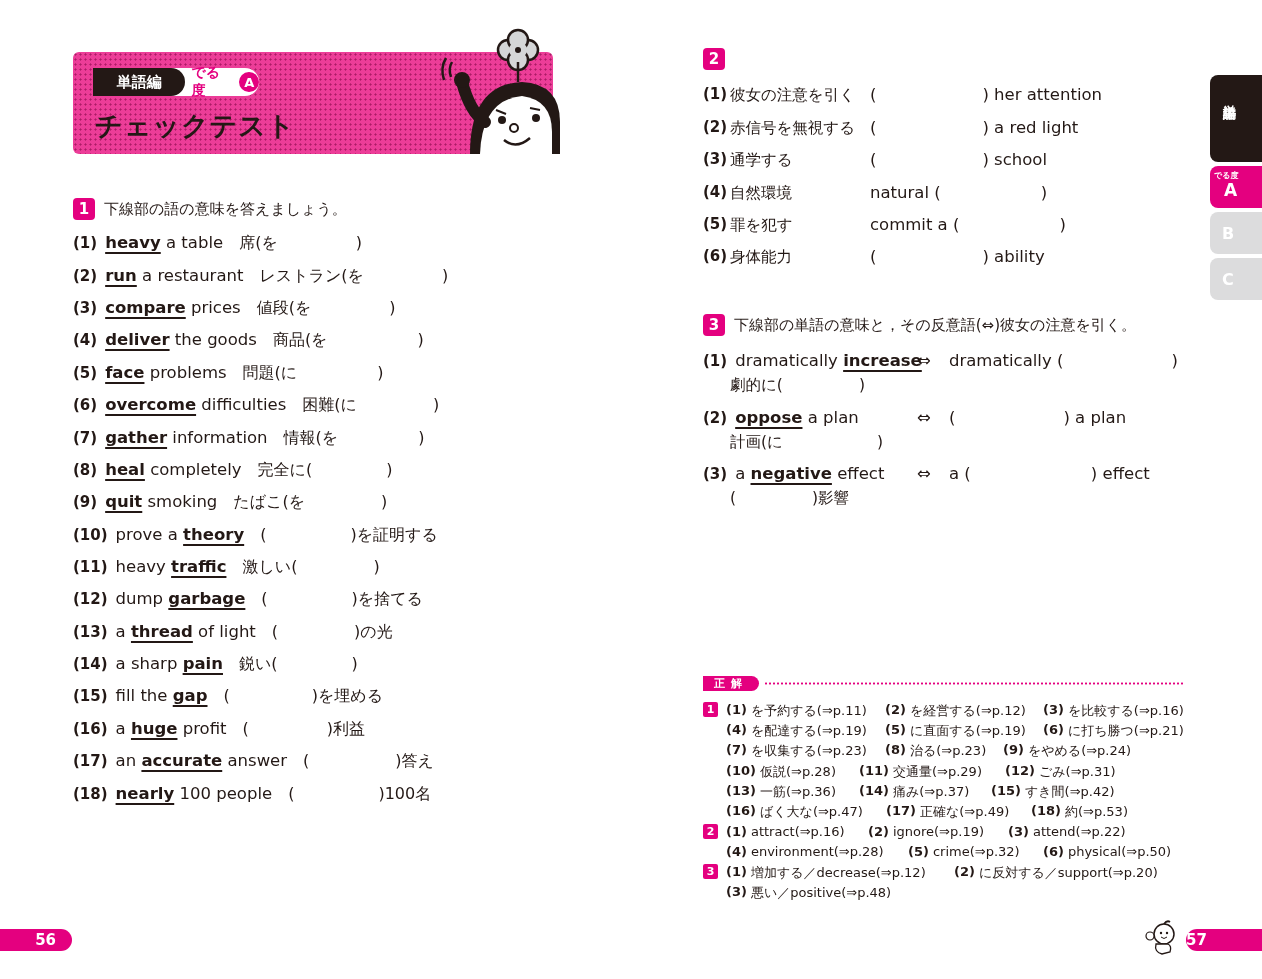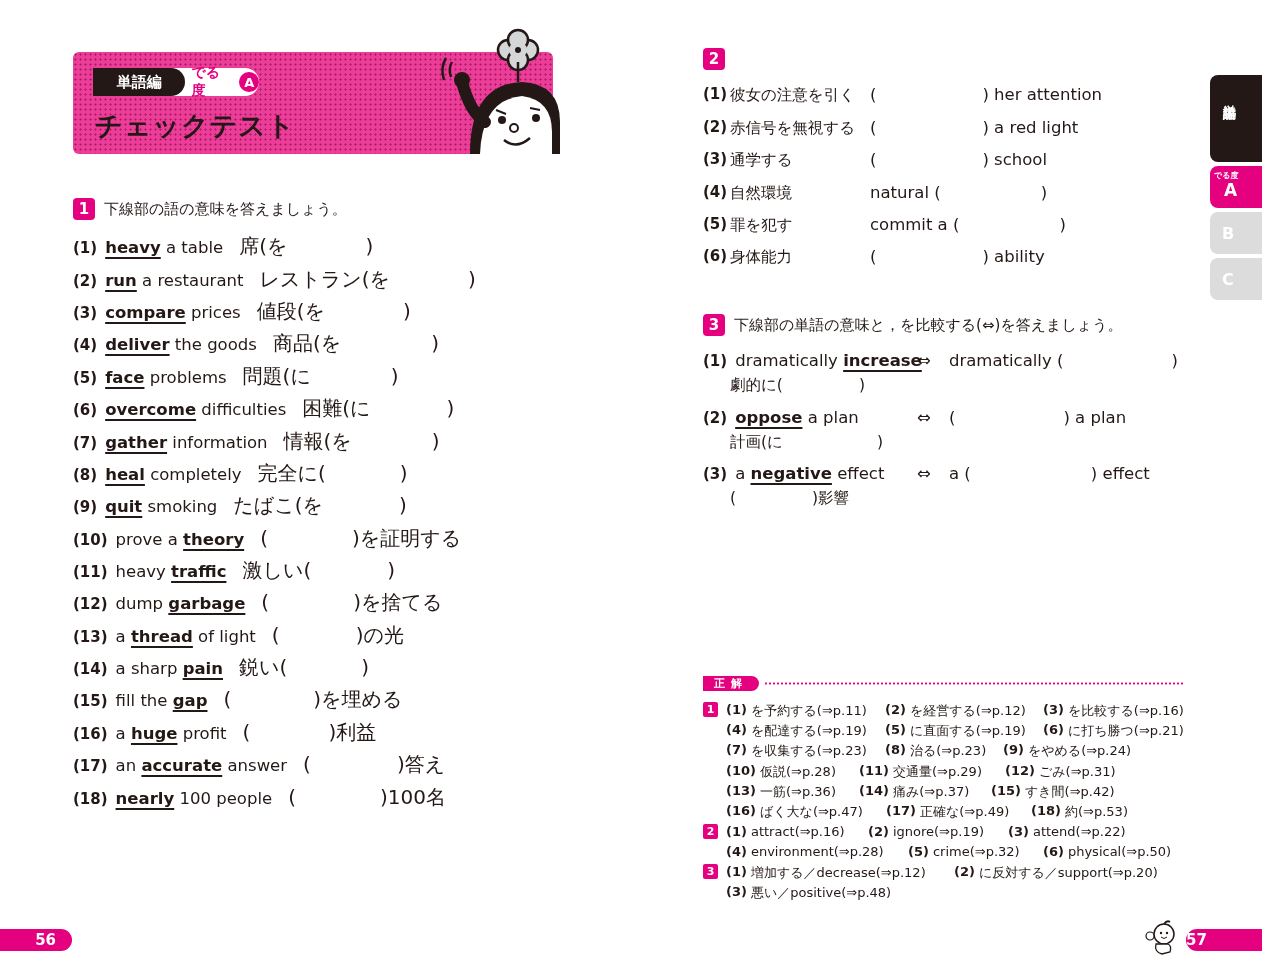--- a/index.html
+++ b/index.html
@@ -41,21 +41,21 @@
   .sec-head { position: absolute; display: flex; align-items: center; gap: 9px; font-size: 15px; }
   .num-badge {
     width: 22px; height: 22px; background: #e4007f; color: #fff; border-radius: 4px;
     display: inline-flex; align-items: center; justify-content: center; font-weight: bold; font-size: 15px;
   }
 
   
   .q { position: absolute; font-size: 16.5px; white-space: nowrap; display: flex; align-items: baseline; }
   .q .n { font-weight: bold; margin-right: 8px; font-size: 15px; }
   .q .u { font-weight: bold; text-decoration: underline; text-underline-offset: 4px; text-decoration-thickness: 1.5px; }
-  .q .ja { font-size: 20px; }
+  .q .ja { font-size: 16px; }
   .gap { display: inline-block; }
 
   
   .ans-tag {
     position: absolute; left: 703px; top: 676px; width: 56px; height: 15px;
     background: #e4007f; color: #fff; font-size: 11px; font-weight: bold;
     border-radius: 0 8px 8px 0; display: flex; align-items: center; justify-content: center; letter-spacing: 6px;
   }
   .ans-dots {
     position: absolute; left: 764px; top: 682px; width: 420px; height: 3px;
@@ -348,21 +348,21 @@
     <span class="q ja" style="left:730px; top:247px; font-size:15.5px;">身体能力</span>
     <div class="q" style="left:870px; top:247px;">
       <span style="white-space:pre;">(</span>
       <span class="gap" style="width:106px;"></span>
       <span style="white-space:pre;">) ability</span>
     </div>
   </div>
 
 <div class="sec-head" style="left:703px; top:314px;">
   <span class="num-badge">3</span>
-  <span>下線部の単語の意味と，を比較する(⇔)を答えましょう。</span>
+  <span>下線部の単語の意味と，その反意語(⇔)彼女の注意を引く。</span>
 </div>
 <div id="s3-list">
     <div class="q" style="left:703px; top:351px;">
       <span class="n">(1)</span>
       <span style="white-space:pre;">dramatically </span>
       <span class="u">increase</span>
     </div>
     <span class="q" style="left:917px; top:351px;">⇔</span>
     <div class="q" style="left:949px; top:351px;">
       <span style="white-space:pre;">dramatically (</span>

